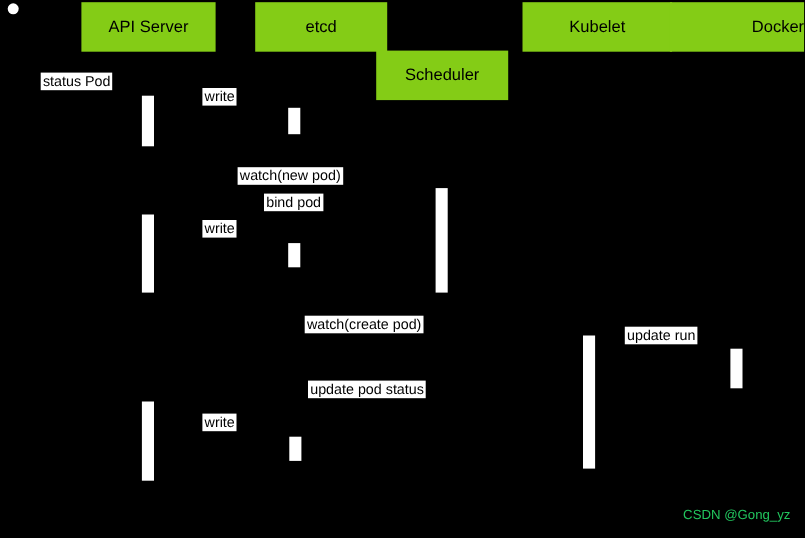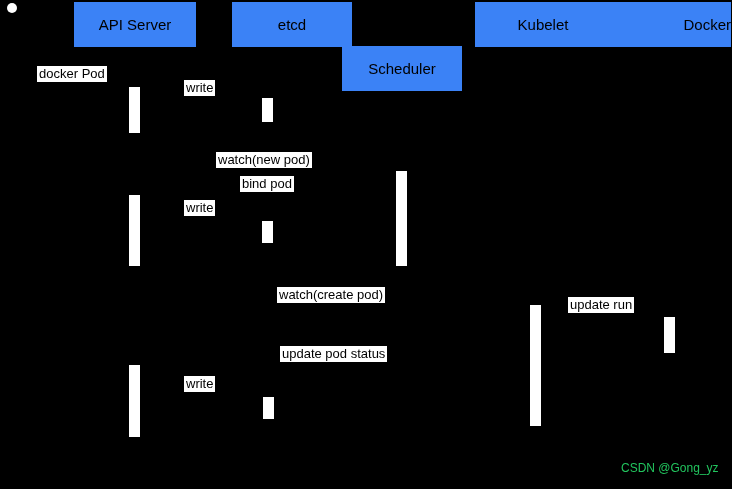--- a/index.html
+++ b/index.html
@@ -21,21 +21,21 @@
     top: 3px;
     width: 10px;
     height: 10px;
     border-radius: 50%;
     background: #ffffff;
   }
   .participant {
     position: absolute;
     top: 2px;
     height: 45px;
-    background: #3b82f6;
+    background: #84cc16;
     color: #000000;
     display: flex;
     align-items: center;
     justify-content: center;
     font-size: 15px;
     box-sizing: border-box;
   }
   .bar {
     position: absolute;
     width: 11px;
@@ -85,21 +85,21 @@
   <div class="bar" style="left:129px; top:87px;  height:46px;"></div>
   <div class="bar" style="left:262px; top:98px;  height:24px;"></div>
   <div class="bar" style="left:129px; top:195px; height:71px;"></div>
   <div class="bar" style="left:262px; top:221px; height:22px;"></div>
   <div class="bar" style="left:396px; top:171px; height:95px;"></div>
   <div class="bar" style="left:530px; top:305px; height:121px;"></div>
   <div class="bar" style="left:664px; top:317px; height:36px;"></div>
   <div class="bar" style="left:129px; top:365px; height:72px;"></div>
   <div class="bar" style="left:263px; top:397px; height:22px;"></div>
 
-  <div class="msg" style="left:37px;  top:66px;">docker Pod</div>
+  <div class="msg" style="left:37px;  top:66px;">status Pod</div>
   <div class="msg" style="left:184px; top:80px;">write</div>
   <div class="msg" style="left:216px; top:152px;">watch(new pod)</div>
   <div class="msg" style="left:240px; top:176px;">bind pod</div>
   <div class="msg" style="left:184px; top:200px;">write</div>
   <div class="msg" style="left:277px; top:287px;">watch(create pod)</div>
   <div class="msg" style="left:568px; top:297px;">update run</div>
   <div class="msg" style="left:280px; top:346px;">update pod status</div>
   <div class="msg" style="left:184px; top:376px;">write</div>
 
   <div class="watermark">CSDN @Gong_yz</div>

